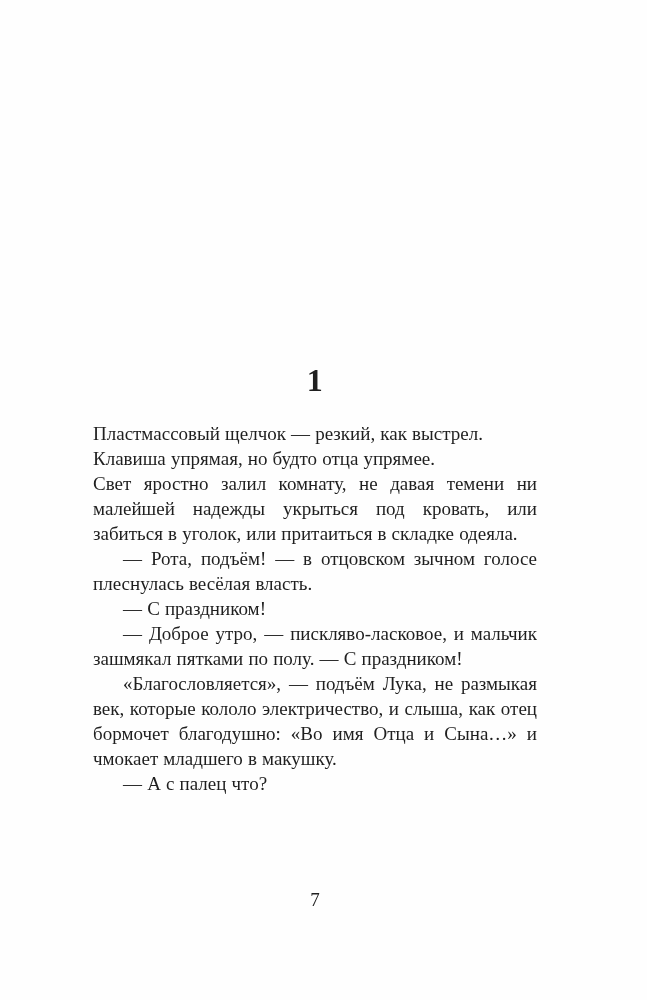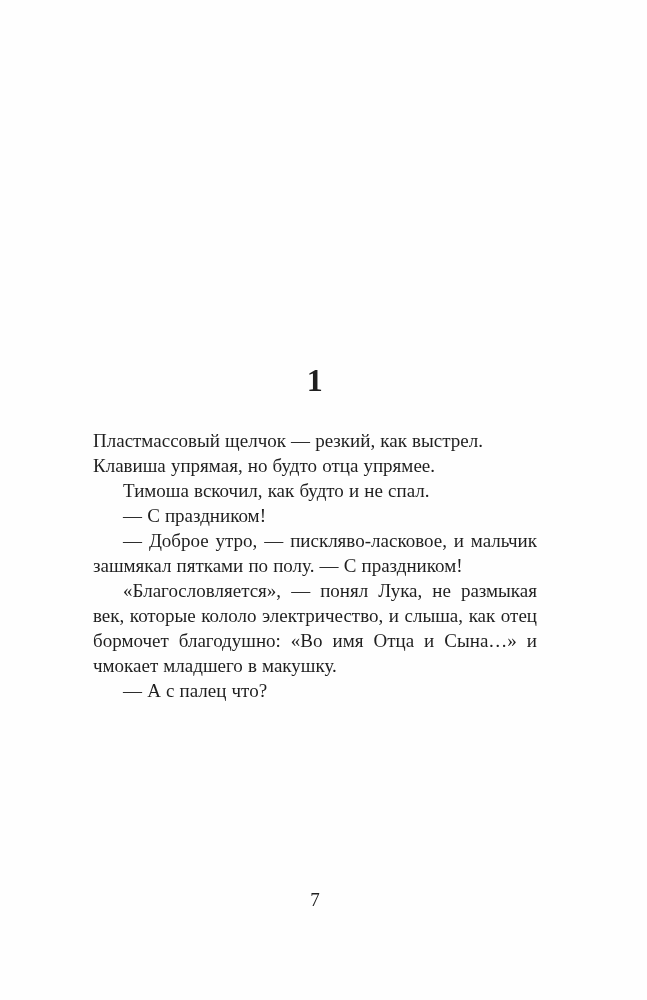--- a/index.html
+++ b/index.html
@@ -27,21 +27,21 @@
   }
   .chapter-number {
     margin: 362px 0 0 0;
     font-size: 32px;
     line-height: 36px;
     font-weight: bold;
     text-align: center;
     letter-spacing: 0.5px;
   }
   .text-block {
-    margin-top: 30px;
+    margin-top: 23px;
     font-size: 19px;
     line-height: 25px;
     text-align: justify;
   }
   .text-block p {
     margin: 0;
     text-indent: 0;
     hyphens: auto;
     -webkit-hyphens: auto;
     word-spacing: 0.02em;
@@ -61,21 +61,22 @@
 </style>
 </head>
 <body style="background: rgb(254, 254, 254); color: rgb(31, 31, 31);">
 
 <div class="page">
   <div class="text-column">
     <h1 class="chapter-number">1</h1>
     <div class="text-block">
         <p>Пластмассовый щелчок — резкий, как выстрел.</p>
         <p>Клавиша упрямая, но будто отца упрямее.</p>
-        <p class="indent">Тимоша вскочил, как будто и не спал.</p>
+        <p>Свет яростно залил комнату, не давая темени ни малейшей надежды укрыться под кровать, или забиться в уголок, или притаиться в складке одеяла.</p>
+        <p class="indent">— Рота, подъём! — в отцовском зычном голосе плеснулась весёлая власть.</p>
         <p class="indent">— С праздником!</p>
         <p class="indent">— Доброе утро, — пискляво-ласковое, и мальчик зашмякал пятками по полу. — С праздником!</p>
-        <p class="indent">«Благословляется», — понял Лука, не размыкая век, которые кололо электричество, и слыша, как отец бормочет благодушно: «Во имя Отца и Сына…» и чмокает младшего в макушку.</p>
+        <p class="indent">«Благословляется», — подъём Лука, не размыкая век, которые кололо электричество, и слыша, как отец бормочет благодушно: «Во имя Отца и Сына…» и чмокает младшего в макушку.</p>
         <p class="indent">— А с палец что?</p>
       </div>
   </div>
   <div class="page-number">7</div>
 </div>
 
 </body></html>

